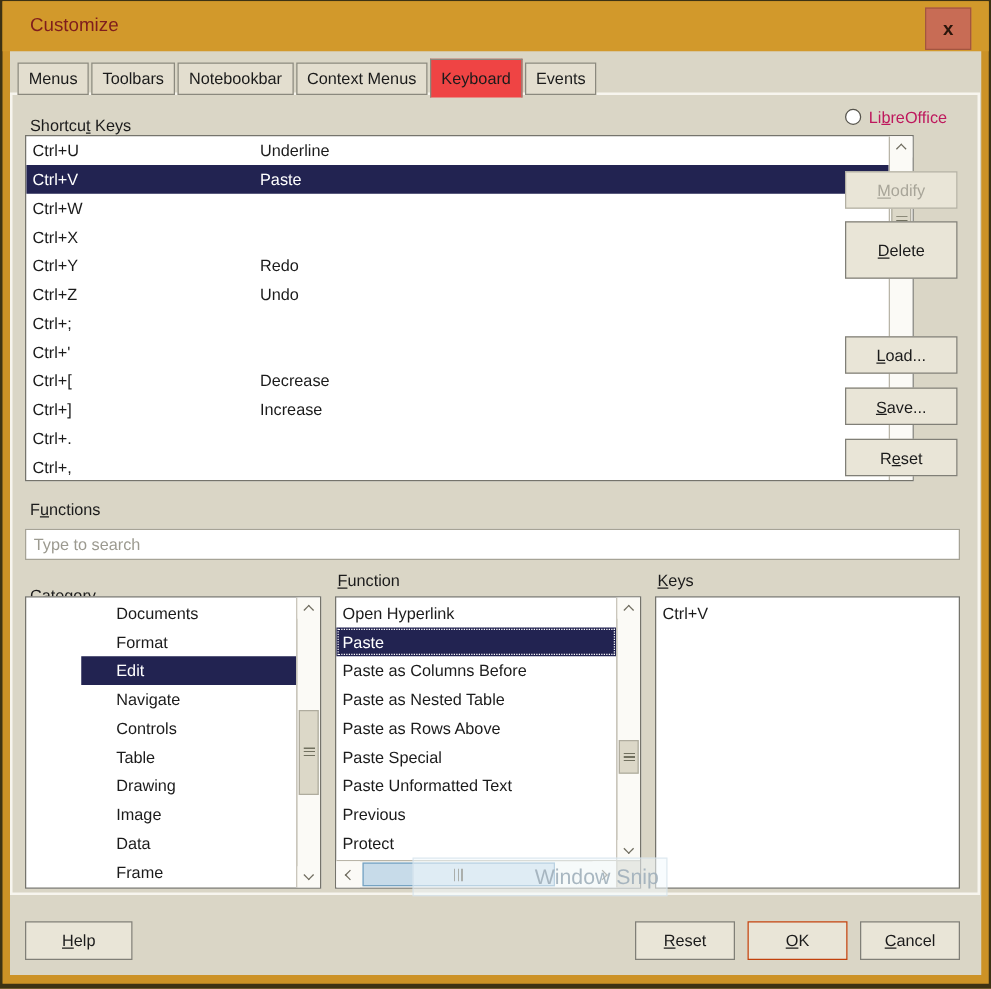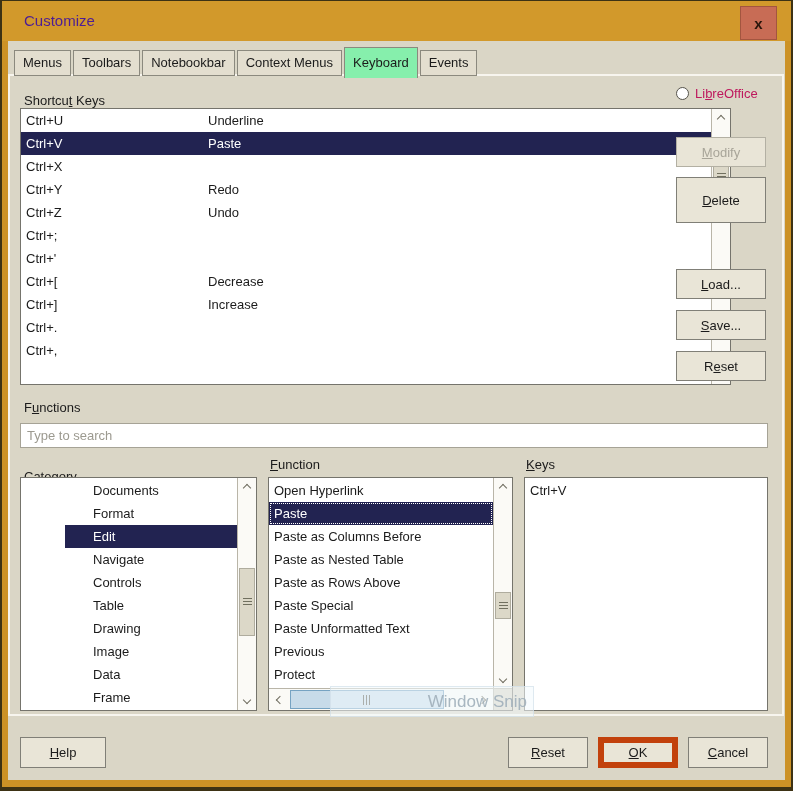--- a/index.html
+++ b/index.html
@@ -1,30 +1,30 @@
 <!DOCTYPE html>
 <html><head>
 <meta charset="utf-8">
 <style>
   html,body{margin:0;padding:0;background:#888;}
   *{box-sizing:border-box;font-family:"Liberation Sans",sans-serif;}
   .window{position:relative;width:793px;height:791px;background:#CC9226;
           border-style:solid;border-color:#3D3214;border-width:1px 2px 4px 2px;}
   .titlebar{position:relative;height:40px;background:#D2992B;}
-  .title-text{position:absolute;left:22px;top:0;line-height:40px;font-size:15px;color:#4c1d95;}
+  .title-text{position:absolute;left:22px;top:0;line-height:40px;font-size:15px;color:#7f1d1d;}
   .close-btn{position:absolute;right:14px;top:5px;width:37px;height:34px;background:#C86C55;
              border:1px solid #A3553F;color:#2A150B;font-weight:700;font-size:15px;
              display:flex;align-items:center;justify-content:center;cursor:default;}
   .dialog{position:absolute;top:40px;left:6px;right:6px;bottom:7px;background:#DAD6C6;}
 
   
   .tabbar{position:absolute;top:6px;left:6px;display:flex;align-items:flex-end;z-index:3;}
   .tab{background:#E3DECF;border:1px solid #8B897E;margin-right:2px;padding:4px 8px 5px 8px;
        font-size:13px;color:#1b1b1b;white-space:nowrap;}
-  .tab.active{background:#86efac;padding-top:7px;padding-bottom:8px;margin-bottom:-2px;border-bottom:none;}
+  .tab.active{background:#ef4444;padding-top:7px;padding-bottom:8px;margin-bottom:-2px;border-bottom:none;}
 
   
   .panel{position:absolute;top:33px;left:0;right:1px;height:642px;border:2px solid #F7F5EE;}
 
   .lbl{position:absolute;font-size:13px;color:#1b1b1b;white-space:nowrap;}
   .mn{text-decoration:underline;}
 
   
   .list{position:absolute;background:#fff;border:1px solid #75746C;overflow:hidden;}
   .srow{height:23px;display:flex;align-items:center;padding-left:5px;font-size:13px;color:#1b1b1b;white-space:nowrap;}
@@ -57,21 +57,21 @@
 
   
   .radio-row{position:absolute;display:flex;align-items:center;gap:6px;font-size:13px;color:#be185d;cursor:default;}
   .radio{width:13px;height:13px;border:1px solid #56544C;border-radius:50%;background:#fff;position:relative;flex:none;}
   .radio.sel::after{content:"";position:absolute;inset:3px;background:#2A2A26;border-radius:50%;}
 
   
   .btn{position:absolute;background:#E9E5D7;border:1px solid #807F77;font-size:13px;color:#1b1b1b;
        display:flex;align-items:center;justify-content:center;cursor:default;}
   .btn.disabled{color:#A8A599;border-color:#B3B0A3;}
-  .btn.focus{border:6px solid #c2410c;text-align:right;}
+  .btn.focus{border:1px solid #c2410c;text-align:right;}
 
   
   .search{position:absolute;border:1px solid #A6A396;background:#fff;font-size:13px;color:#1b1b1b;padding:0 6px;outline:none;}
   .search::placeholder{color:#9C9A90;}
 
   
   .snip-ghost{position:absolute;background:rgba(243,249,253,0.55);border:1px solid rgba(205,220,230,0.6);
               display:flex;align-items:center;justify-content:flex-end;padding-right:6px;
               font-size:17px;color:rgba(160,175,186,0.9);z-index:5;pointer-events:none;white-space:nowrap;}
 </style>
@@ -105,20 +105,24 @@
 
     <div class="list" style="left:12px;top:67px;width:711px;height:277px;">
       <div style="position:absolute;left:0;top:0;right:19px;">
         <div class="srow">
             <span class="skey">Ctrl+U</span>
             <span class="sact">Underline</span>
           </div>
         <div class="srow sel">
             <span class="skey">Ctrl+V</span>
             <span class="sact">Paste</span>
+          </div>
+        <div class="srow">
+            <span class="skey">Ctrl+W</span>
+            <span class="sact"></span>
           </div>
         <div class="srow">
             <span class="skey">Ctrl+X</span>
             <span class="sact"></span>
           </div>
         <div class="srow">
             <span class="skey">Ctrl+Y</span>
             <span class="sact">Redo</span>
           </div>
         <div class="srow">

